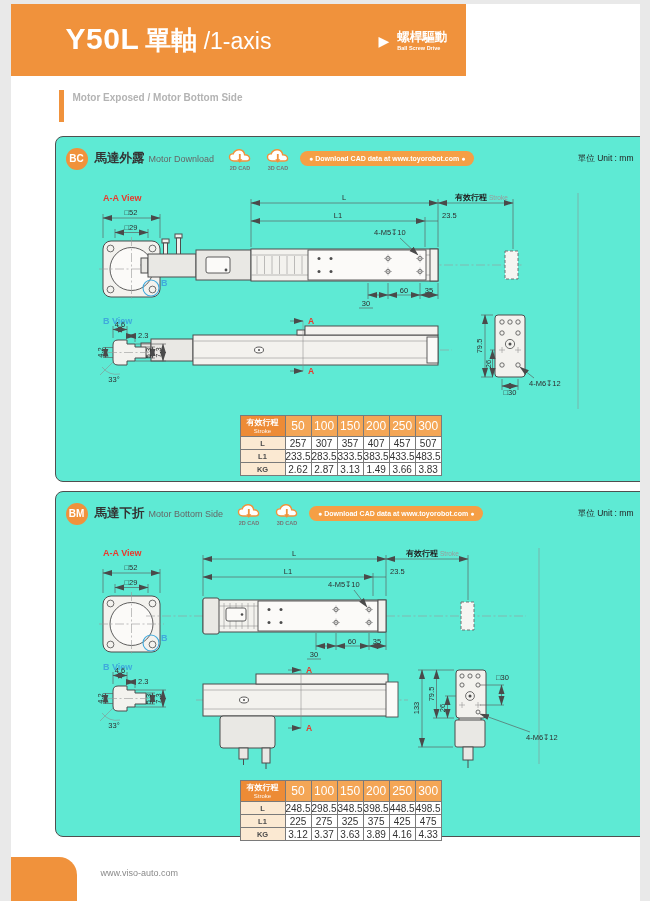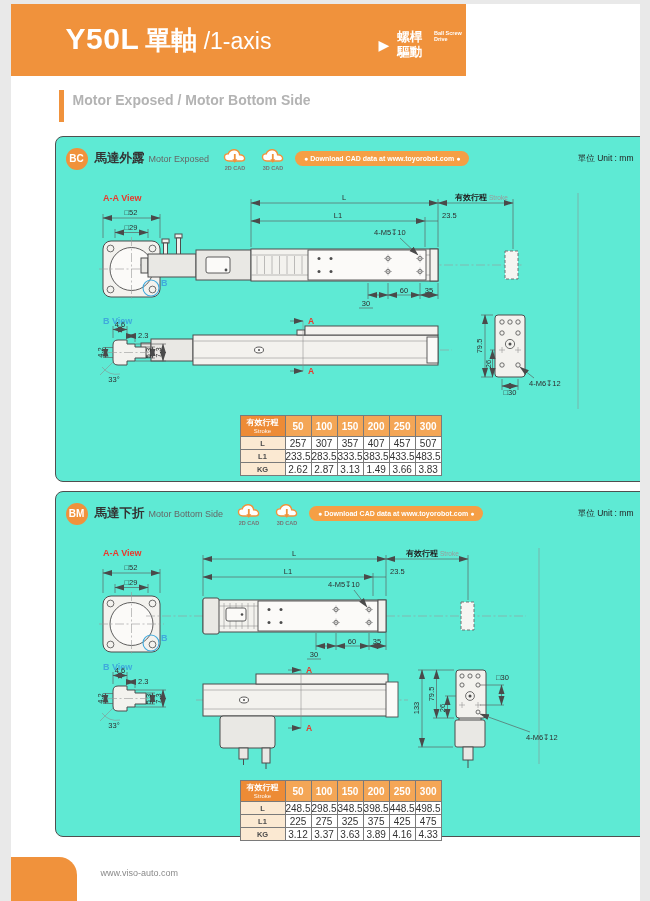--- a/index.html
+++ b/index.html
@@ -6,28 +6,28 @@
   .page{position:relative;width:629px;height:901px;background:#fff;overflow:hidden;
         font-family:"Liberation Sans",sans-serif;margin:4px auto;}
   
   .topbar{position:absolute;left:0;top:0;width:455px;height:72px;background:#F0923C;}
   .title{position:absolute;left:55px;top:18px;color:#fff;white-space:nowrap;}
   .title .model{font-size:30px;font-weight:bold;letter-spacing:.5px;}
   .title .axis-cjk{font-size:26px;font-weight:bold;margin-left:6px;}
   .title .axis-en{font-size:23px;font-weight:normal;margin-left:2px;}
   .drive-badge{position:absolute;left:368px;top:26px;display:flex;align-items:center;gap:8px;color:#fff;}
   .drive-badge .tri{font-size:14px;line-height:1;}
-  .db-txt{display:flex;flex-direction:row;justify-content:flex-end;}
+  .db-txt{display:flex;flex-direction:column;justify-content:flex-end;}
   .db-cjk{font-size:12.5px;font-weight:bold;line-height:1.2;}
   .db-en{font-size:5.5px;font-weight:bold;}
   
   .section-head{position:absolute;left:48px;top:86px;display:flex;}
   .sec-bar{width:5px;height:32px;background:#F0923C;margin-right:9px;}
   .sh-cjk{font-size:15.5px;font-weight:bold;color:#3d3d3d;line-height:1.15;}
-  .sh-en{font-size:14px;color:#b3b3b3;font-weight:bold;margin-top:2px;}
+  .sh-en{font-size:10px;color:#b3b3b3;font-weight:bold;margin-top:2px;}
   
   .panel{position:absolute;left:44px;width:596px;height:346px;border:1.4px solid #4f4f4f;
          border-radius:8px;background:#5eead4;box-sizing:border-box;}
   #panel-bc{top:132px;} #panel-bm{top:487px;}
   .panel-head{position:absolute;left:0;top:0;width:100%;height:34px;display:flex;
               align-items:center;padding:9px 16px 0 10px;box-sizing:border-box;z-index:3;}
   .pb-badge{width:22px;height:22px;border-radius:50%;background:#F0923C;color:#fff;
             font-size:10px;font-weight:bold;display:flex;align-items:center;justify-content:center;flex:0 0 auto;}
   .pt-cjk{font-size:12.5px;font-weight:bold;color:#333;margin-left:7px;white-space:nowrap;}
   .pt-en{font-size:9px;color:#666;margin-left:4px;white-space:nowrap;}
@@ -57,21 +57,21 @@
   .hole{stroke:#4d4d4d;stroke-width:.8;fill:none;}
   .dot{fill:#4d4d4d;}
   
   .spec-table{position:absolute;left:184px;top:278px;border-collapse:collapse;background:#fff;
               z-index:2;border:1.2px solid #555;}
   #panel-bm .spec-table{top:288px;}
   .spec-table th,.spec-table td{border:.8px solid #7a7a7a;text-align:center;vertical-align:middle;padding:0;}
   .th-main{background:#ED8B36;color:#fff;width:44px;height:20px;}
   .thm-cjk{display:block;font-size:8px;font-weight:bold;line-height:1.25;}
   .thm-en{display:block;font-size:6px;line-height:1;opacity:.95;font-weight:normal;}
-  .th-num{background:#F4A656;color:#fff;font-size:10px;font-weight:bold;width:25px;}
+  .th-num{background:#F4A656;color:#fff;font-size:12px;font-weight:normal;width:25px;}
   .td-label{background:#FBE9D2;font-size:7.5px;font-weight:bold;color:#4a4a4a;height:12px;}
   .td-val{font-size:10px;color:#333;height:12px;}
   
   .footer-tab{position:absolute;left:0;bottom:0;width:66px;height:48px;background:#F0923C;
               border-top-right-radius:18px;}
   .footer-url{position:absolute;left:90px;bottom:27px;font-size:9px;color:#8a8a8a;font-weight:normal;}
 </style>
 </head>
 <body>
 
@@ -95,21 +95,21 @@
     <div class="sec-bar"></div>
     <div>
       <div class="sh-en">Motor Exposed / Motor Bottom Side</div>
     </div>
   </div>
 
   <section class="panel" id="panel-bc">
     <div class="panel-head">
       <span class="pb-badge">BC</span>
       <span class="pt-cjk">馬達外露</span>
-      <span class="pt-en">Motor Exposed</span>
+      <span class="pt-en">Motor Download</span>
       <span class="cad">
         <svg width="24" height="17" viewBox="0 0 24 17">
           <path d="M6,14 C3,14 1.5,12 1.5,10 C1.5,8 3,6.6 5.2,6.9 C6,4 9,2.2 12,2.8 C14.6,3.3 16.4,5.3 16.6,7.7 C19.4,7.6 21.6,9.3 21.6,11.5 C21.6,13.4 20,14 18,14 Z" fill="#fff" stroke="#F0923C" stroke-width="1.4"></path>
           <line x1="11.8" y1="7" x2="11.8" y2="13.5" stroke="#F0923C" stroke-width="1.8"></line>
           <polygon points="9.3,12.3 14.3,12.3 11.8,16" fill="#F0923C"></polygon>
         </svg>
         <span class="cad-label">2D CAD</span>
       </span>
       <span class="cad">
         <svg width="24" height="17" viewBox="0 0 24 17">

